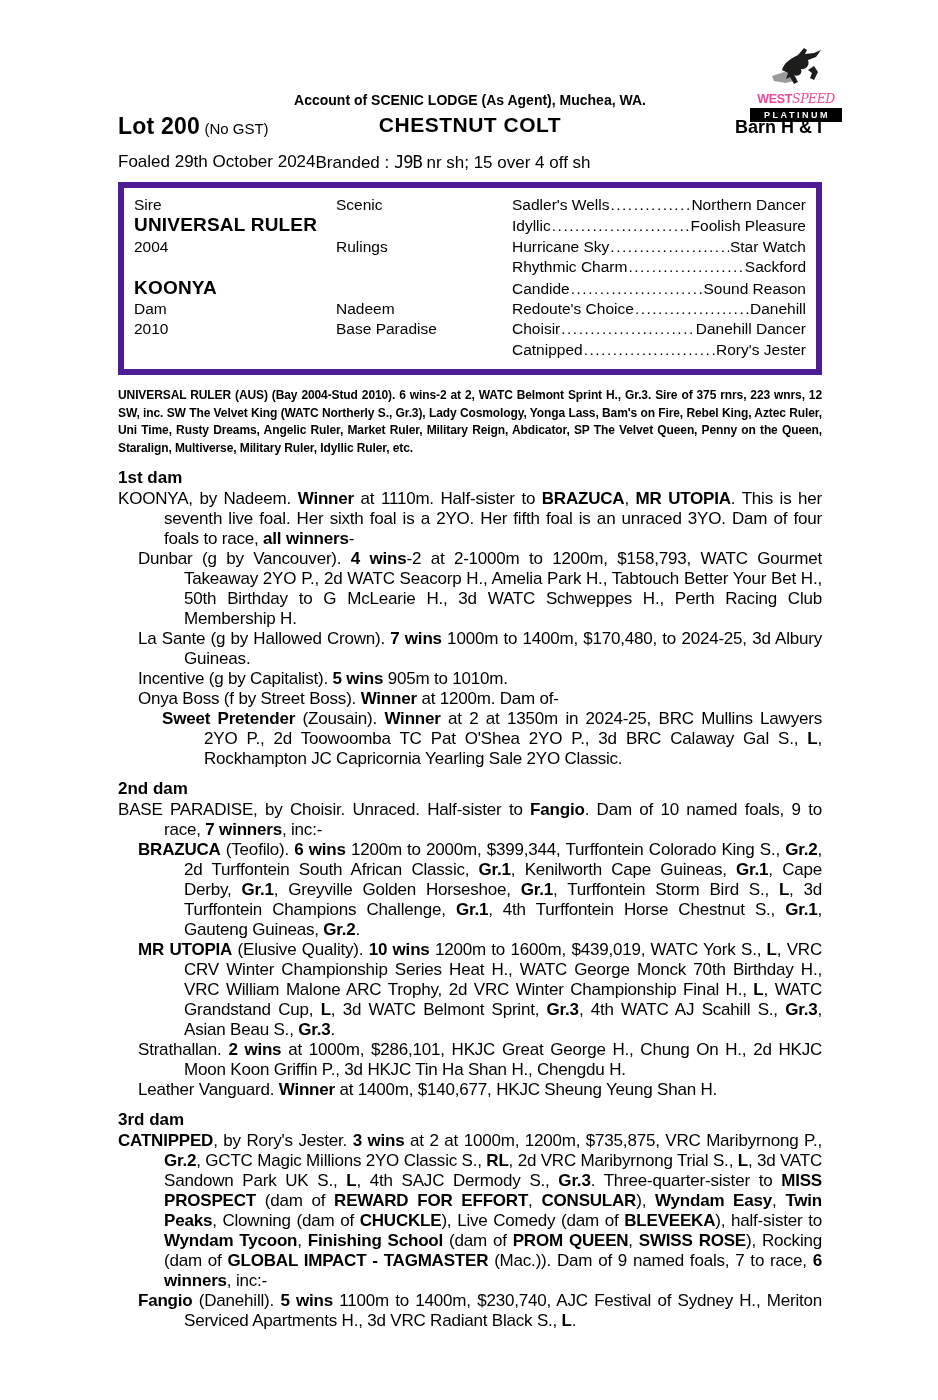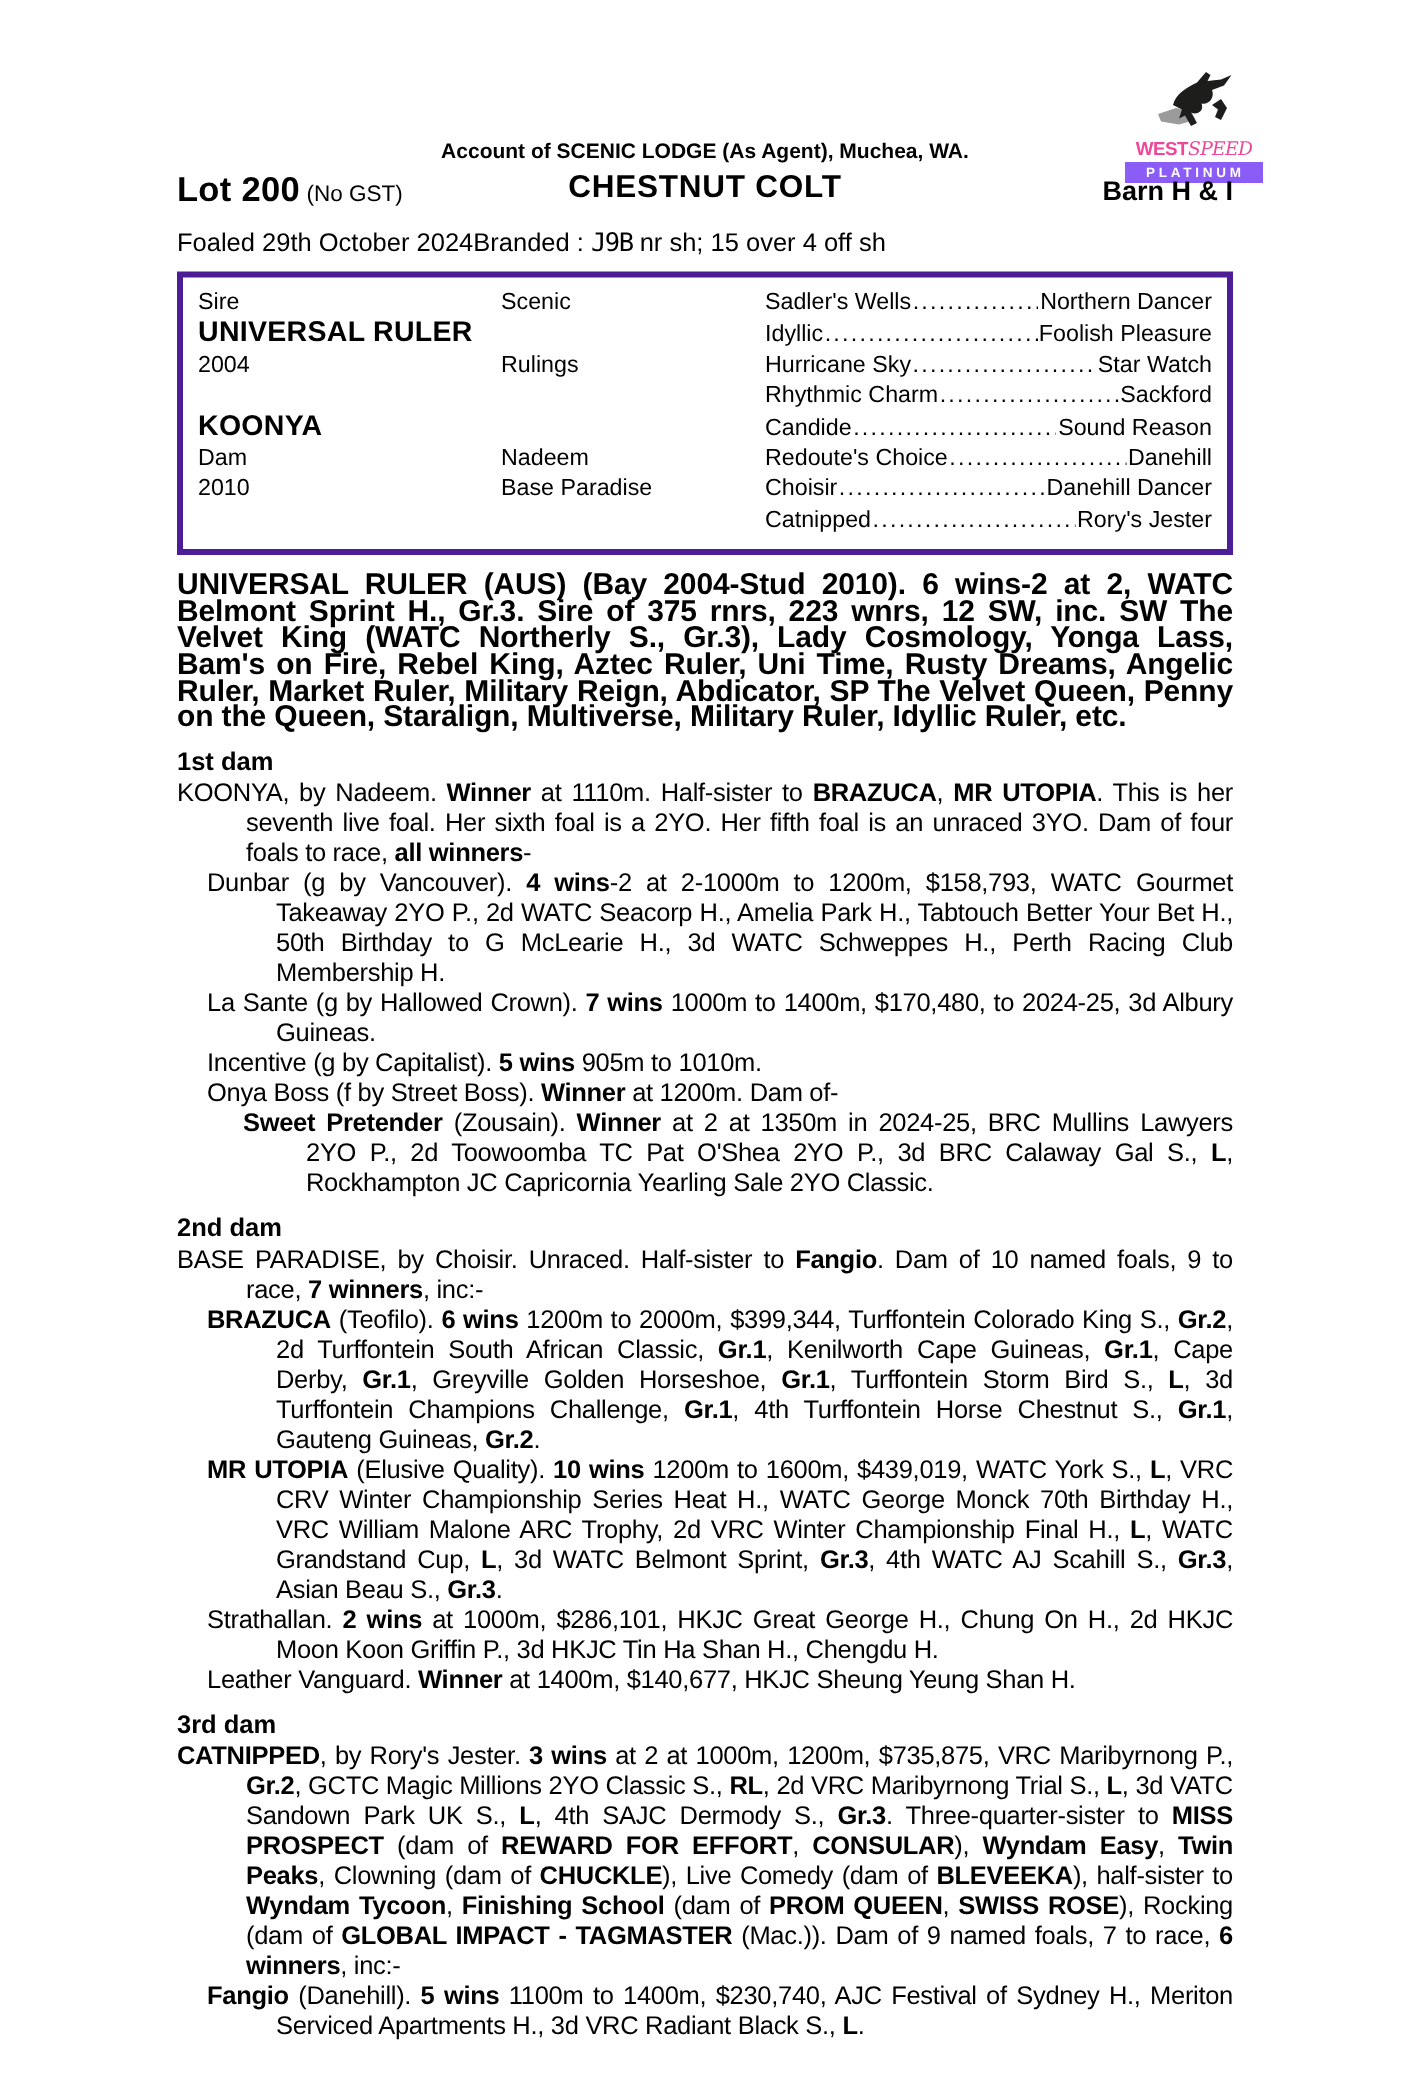--- a/index.html
+++ b/index.html
@@ -19,37 +19,37 @@
   .barn { position:absolute; right:0; top:4px; font-size:18px; font-weight:700; }
   .foaled-line { display:flex; justify-content:flex-start; font-size:17px; margin-top:7px; }
   .brand-sym { font-family:"DejaVu Sans Mono", monospace; letter-spacing:-1px; }
 
   
   .logo { position:absolute; top:46px; left:750px; width:92px; text-align:center; }
   .logo svg { display:block; margin:0 auto; }
   .logo-title { font-size:12.5px; line-height:13px; color:#ec4899; white-space:nowrap; }
   .lw { font-weight:800; letter-spacing:-0.3px; }
   .ls { font-weight:400; font-style:italic; font-family:"DejaVu Serif", serif; letter-spacing:-0.5px; }
-  .logo-badge { background:#8b5cf6; color:#fff; font-size:9px; font-weight:700; letter-spacing:2.5px; padding:2px 2px 2px 4px; margin-top:2px; }
+  .logo-badge { background:#000000; color:#fff; font-size:9px; font-weight:700; letter-spacing:2.5px; padding:2px 2px 2px 4px; margin-top:2px; }
 
   
-  .ped-box { border:4px solid #4c1d95; margin-top:9px; padding:7px 10px 9px 10px; }
+  .ped-box { border:6px solid #4c1d95; margin-top:9px; padding:7px 10px 9px 10px; }
   .ped-row { display:flex; align-items:baseline; font-size:15.5px; line-height:20.4px; }
   .ped-c1 { width:202px; flex:none; white-space:nowrap; }
   .ped-c2 { width:176px; flex:none; white-space:nowrap; }
   .ped-c3 { flex:1; display:flex; align-items:baseline; min-width:0; }
   .ped-bold { font-weight:800; font-size:19px; letter-spacing:0.2px; }
   .ped-name { white-space:nowrap; }
   .ped-anc { white-space:nowrap; }
   .ped-dots { flex:1; overflow:hidden; white-space:nowrap; margin:0 1px; letter-spacing:1.5px; }
   .ped-dots::after { content:"......................................................................"; }
 
   
   .sire-para {
-    margin:12px 0 0 0; font-weight:700; font-size:20px; line-height:17.6px;
+    margin:12px 0 0 0; font-weight:700; font-size:12px; line-height:17.6px;
     text-align:justify; letter-spacing:-0.1px;
   }
 
   
   .section { margin-top:10px; }
   .section-heading { font-size:17px; font-weight:700; margin:0 0 1px 0; }
   p.t { margin:0; font-size:17px; line-height:20px; text-align:justify; letter-spacing:-0.2px; }
   .dam-para { padding-left:46px; text-indent:-46px; }
   .foal-para { padding-left:66px; text-indent:-46px; }
   .subfoal-para { padding-left:86px; text-indent:-42px; }

